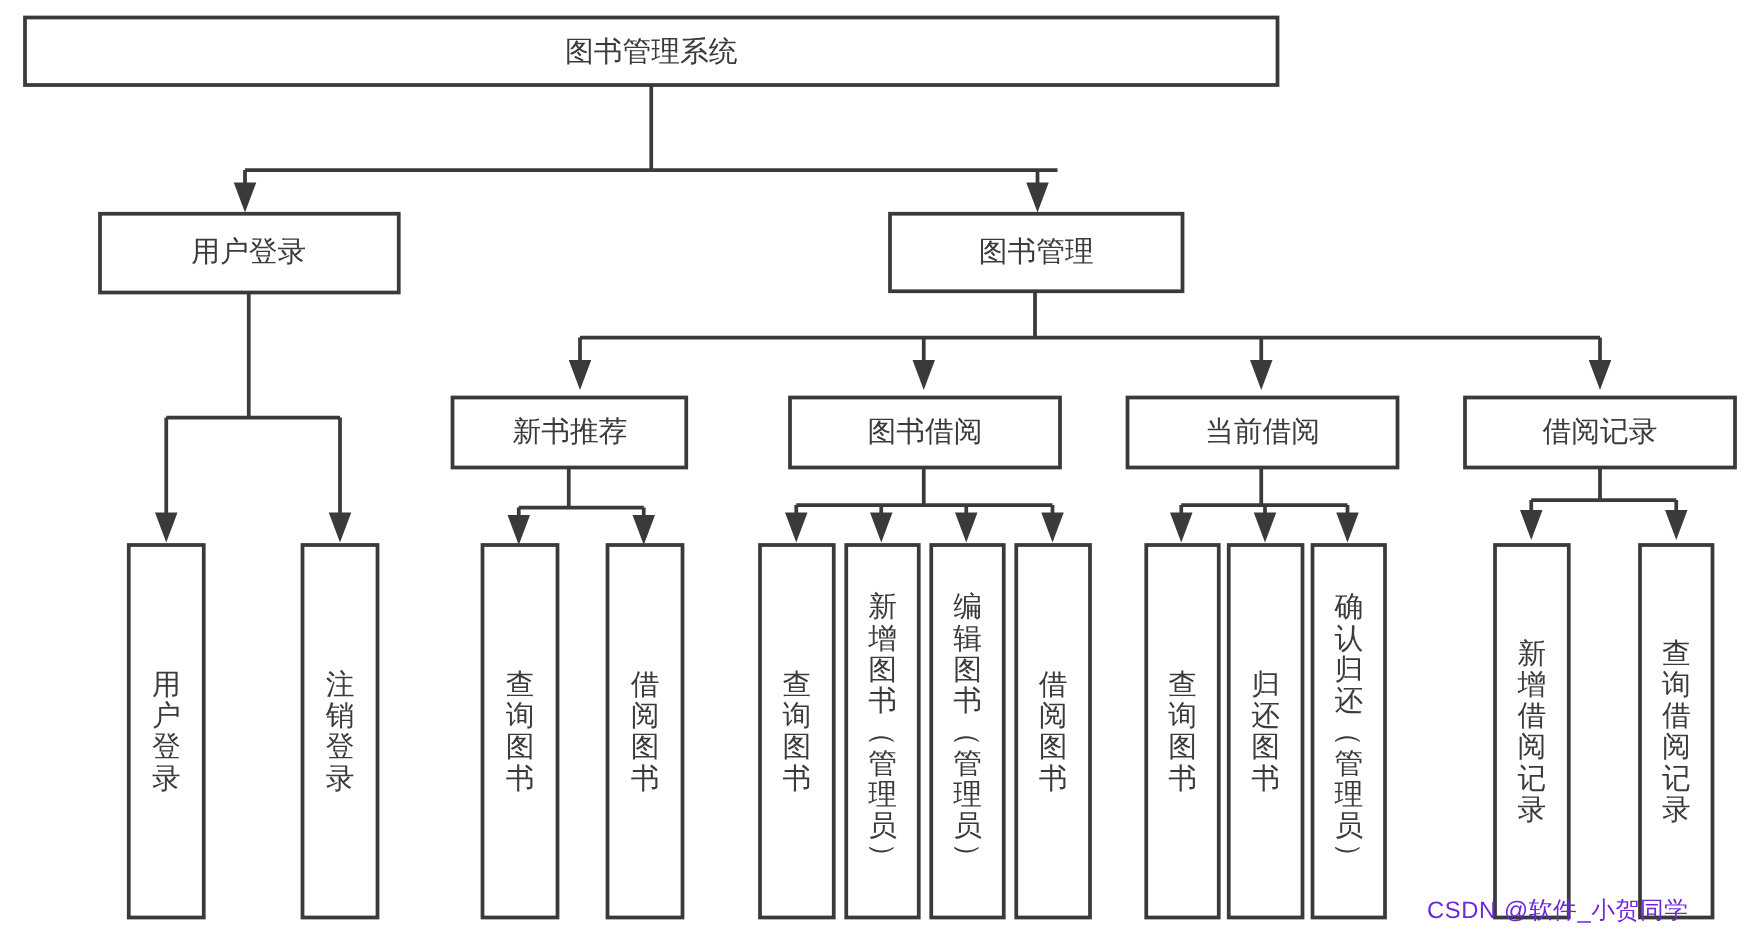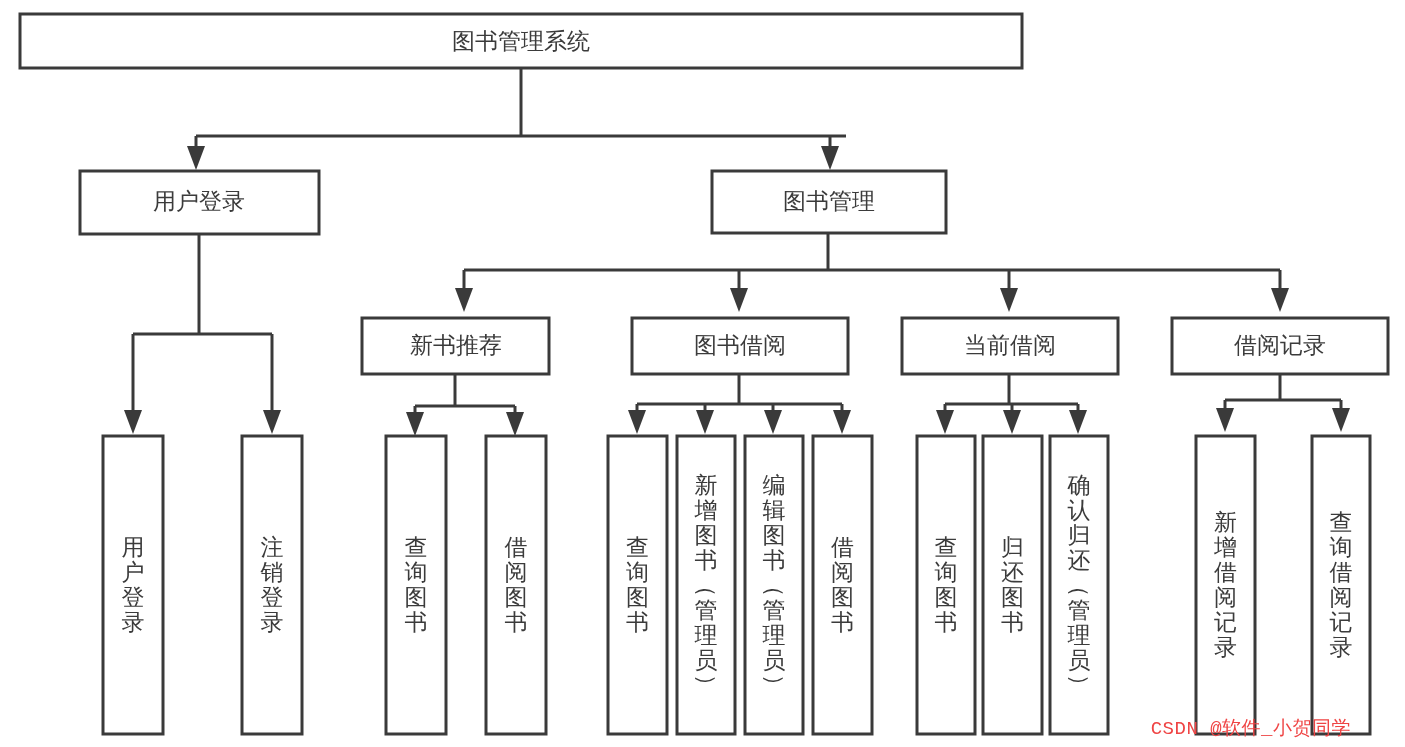--- a/index.html
+++ b/index.html
@@ -63,23 +63,23 @@
   .vert-char {
     display: block;
   }
   .vert-char.rot {
     transform: rotate(90deg);
   }
   .watermark {
     position: absolute;
     right: 10px;
     bottom: 6px;
-    font-family: Liberation Mono, monospace;
+    font-family: Liberation Sans, sans-serif;
     font-size: 19px;
-    color: #ef4444;
+    color: #6d28d9;
     letter-spacing: 0.5px;
     white-space: nowrap;
   }
 </style>
 </head>
 <body>
 
 <div id="diagram-root">
 
   <svg class="diagram" viewBox="0 0 1405 747" xmlns="http://www.w3.org/2000/svg">

